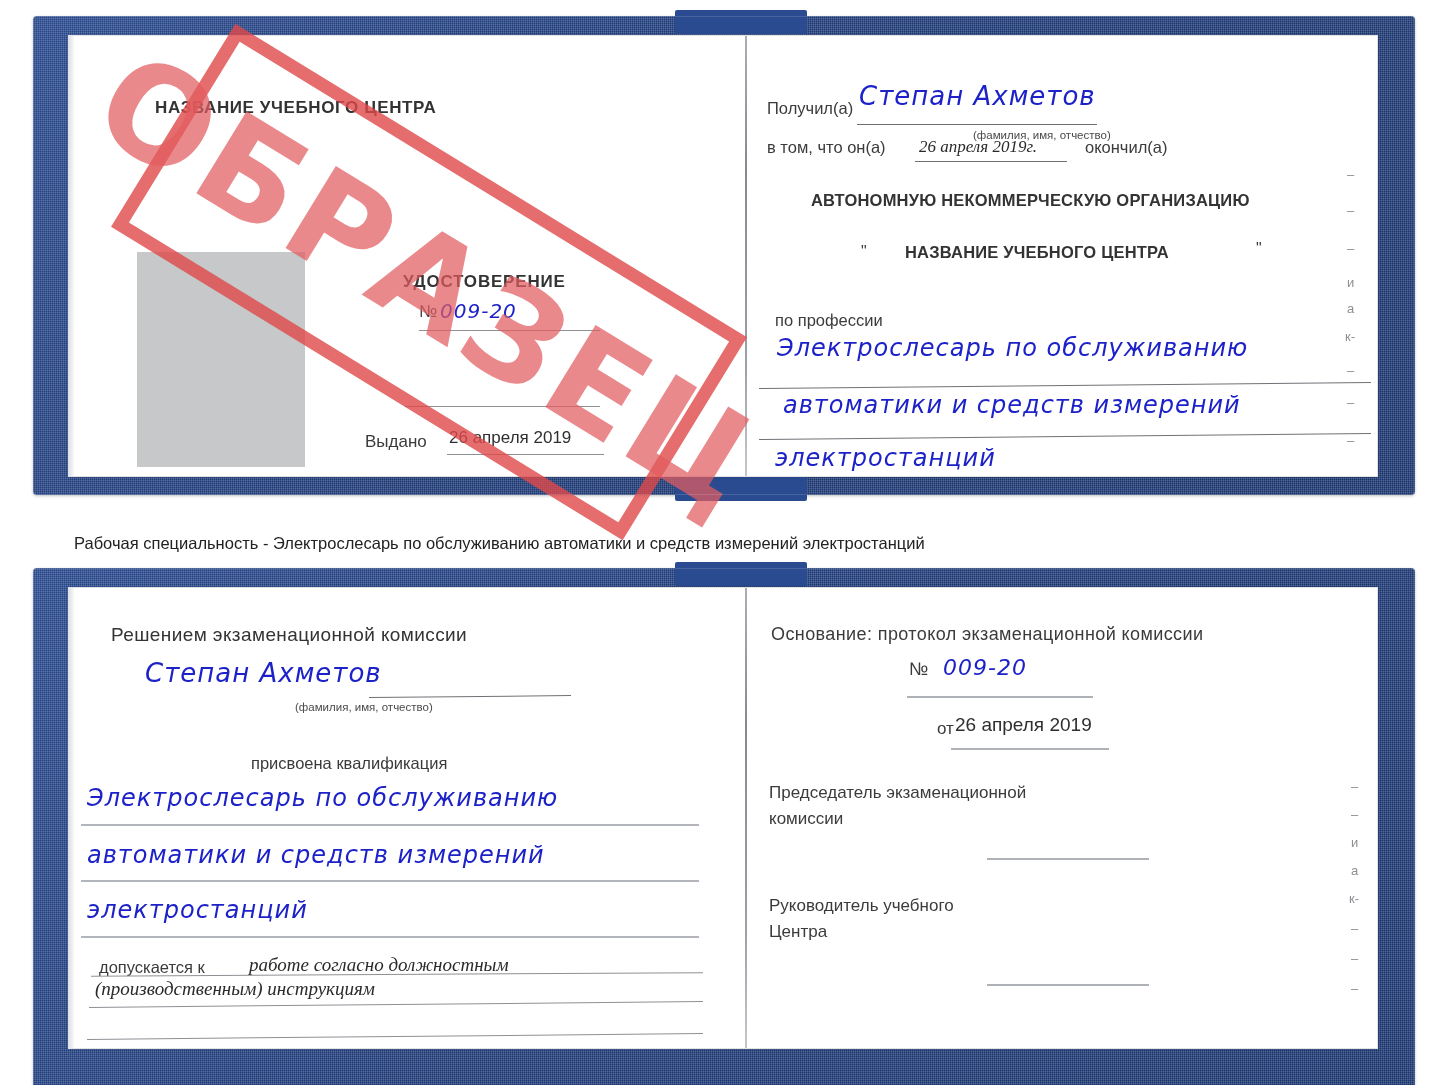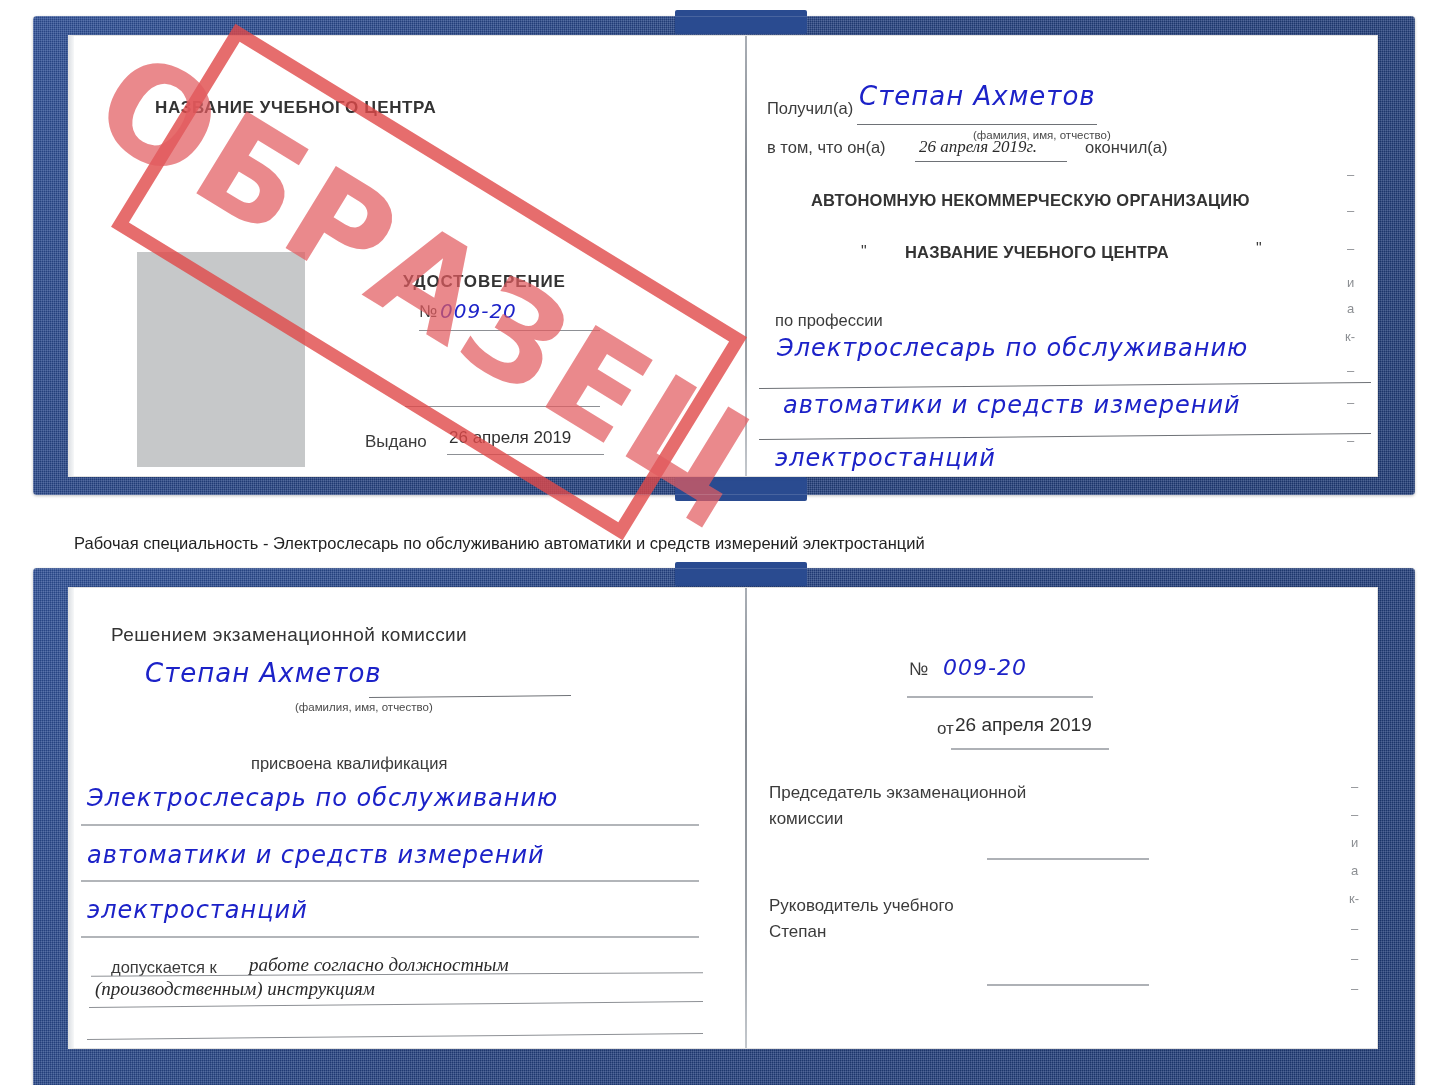--- a/index.html
+++ b/index.html
@@ -225,47 +225,48 @@
 
         <div class="t hand" style="left:18px;top:188px;font-size:24px;">Электрослесарь по обслуживанию</div>
         <div class="rule" style="left:12px;top:228px;width:618px;height:2px;background:#b2b5b9;"></div>
 
         <div class="t hand" style="left:18px;top:245px;font-size:24px;">автоматики и средств измерений</div>
         <div class="rule" style="left:12px;top:284px;width:618px;height:2px;background:#b2b5b9;"></div>
 
         <div class="t hand" style="left:18px;top:300px;font-size:24px;">электростанций</div>
         <div class="rule" style="left:12px;top:340px;width:618px;height:2px;background:#b2b5b9;"></div>
 
-        <div class="t" style="left:30px;top:362px;font-size:16.5px;margin-left:12px;">допускается к</div>
+        <div class="t" style="left:30px;top:362px;font-size:16.5px;">допускается к</div>
         <div class="t hand-serif" style="left:180px;top:358px;font-size:19px;">работе согласно должностным</div>
         <div class="t hand-serif" style="left:26px;top:382px;font-size:19px;">(производственным) инструкциям</div>
         <div class="rule" style="left:22px;top:378px;width:612px;transform:rotate(-0.35deg);"></div>
         <div class="rule" style="left:20px;top:408px;width:614px;transform:rotate(-0.55deg);"></div>
         <div class="rule" style="left:18px;top:440px;width:616px;transform:rotate(-0.55deg);"></div>
       </div>
 
       <div class="gutter" style="left:676px;"></div>
 
       <div class="page page-right" style="left:678px;right:0;">
 
+        <div class="t" style="left:24px;top:28px;font-size:18px;letter-spacing:.4px;">Основание: протокол экзаменационной комиссии</div>
 
         <div class="t" style="left:162px;top:63px;font-size:18px;">№</div>
         <div class="t hand" style="left:196px;top:59px;font-size:22px;">009-20</div>
         <div class="rule" style="left:160px;top:100px;width:186px;height:2px;background:#aeb1b6;"></div>
 
         <div class="t" style="left:184px;top:123px;font-size:17px;margin-left:6px;">от</div>
         <div class="t" style="left:208px;top:118px;font-size:19px;color:#2f2f2f;">26 апреля 2019</div>
         <div class="rule" style="left:204px;top:152px;width:158px;height:2px;background:#aeb1b6;"></div>
 
         <div class="t" style="left:22px;top:187px;font-size:17px;">Председатель экзаменационной</div>
         <div class="t" style="left:22px;top:213px;font-size:17px;">комиссии</div>
         <div class="rule" style="left:240px;top:262px;width:162px;height:2px;background:#aeb1b6;"></div>
 
         <div class="t" style="left:22px;top:300px;font-size:17px;">Руководитель учебного</div>
-        <div class="t" style="left:22px;top:326px;font-size:17px;">Степан</div>
+        <div class="t" style="left:22px;top:326px;font-size:17px;">Центра</div>
         <div class="rule" style="left:240px;top:388px;width:162px;height:2px;background:#aeb1b6;"></div>
 
         <div class="tick" style="left:604px;top:184px;">–</div>
         <div class="tick" style="left:604px;top:212px;">–</div>
         <div class="tick" style="left:604px;top:240px;">и</div>
         <div class="tick" style="left:604px;top:268px;">а</div>
         <div class="tick" style="left:602px;top:296px;">к-</div>
         <div class="tick" style="left:604px;top:326px;">–</div>
         <div class="tick" style="left:604px;top:356px;">–</div>
         <div class="tick" style="left:604px;top:386px;">–</div>

